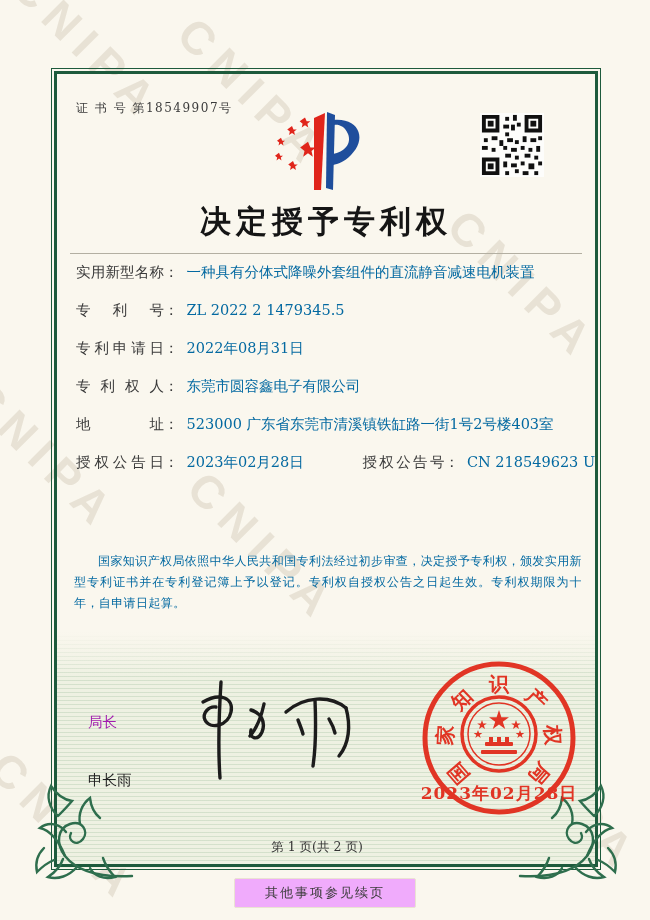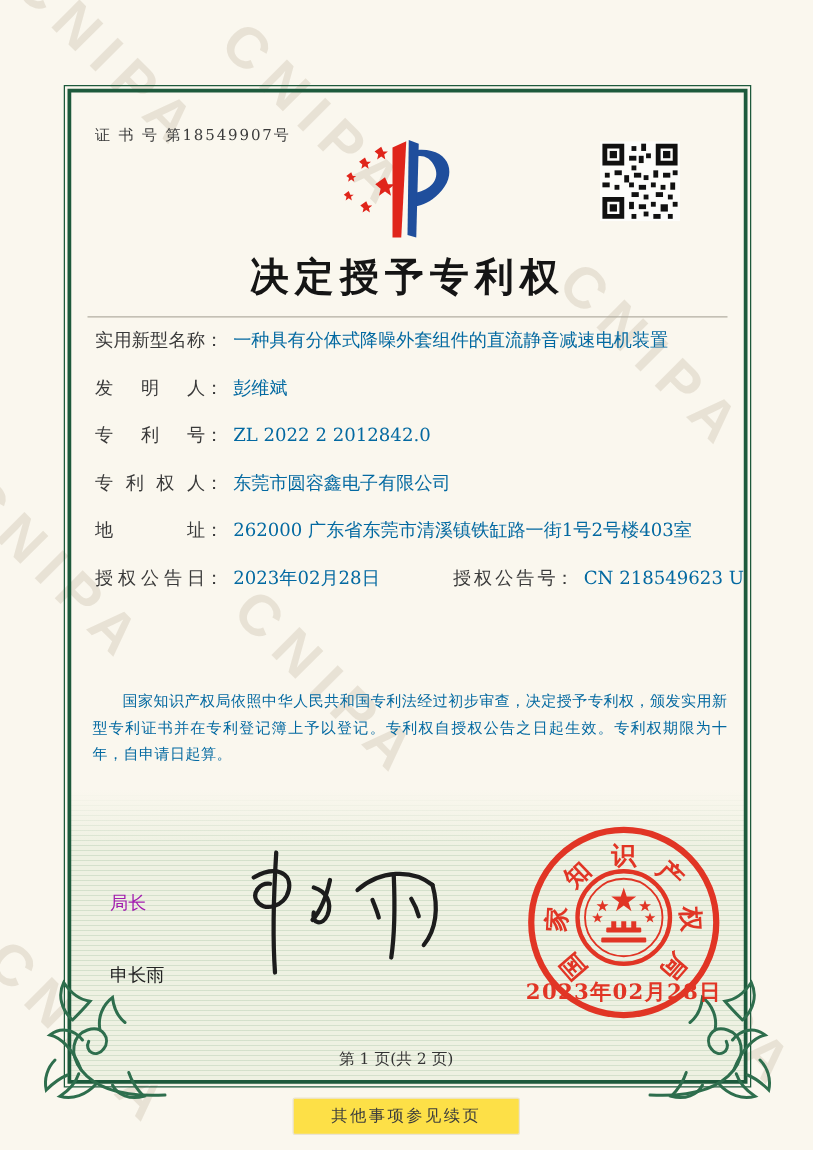--- a/index.html
+++ b/index.html
@@ -51,21 +51,21 @@
   
   #signer-title{left:88px;top:713px;font-size:14.5px;font-family:"Liberation Sans",sans-serif;color:#a21caf;}
   #signer-name{left:88px;top:771px;font-size:14.5px;font-family:"Liberation Sans",sans-serif;color:#222;}
   #signature-svg{left:188px;top:676px;z-index:5;}
 
   
   #seal{left:416px;top:658px;z-index:6;opacity:0.93;}
 
   
   #page-number{left:51px;top:839px;width:532px;text-align:center;font-size:12.5px;color:#333;z-index:5;}
-  #continuation-note{left:50%;top:878px;transform:translateX(-50%);background:#fde047;
+  #continuation-note{left:50%;top:878px;transform:translateX(-50%);background:#f0abfc;
       border:1px solid #eae3d2;border-radius:2px;padding:5px 30px;font-size:13px;
       letter-spacing:2px;color:#3c3c3c;z-index:5;}
 
   .ornament{z-index:5;}
   #ornament-right{transform:scaleX(-1);}
 
   #logo{left:268px;top:110px;z-index:4;}
   #qr{left:480px;top:113px;z-index:4;}
 </style>
 </head>
@@ -155,30 +155,30 @@
   </svg>
 
   <div id="title" class="abs">决定授予专利权</div>
   <div id="title-divider" class="abs"></div>
 
   <div id="fields" class="abs">
     <div class="frow">
       <span class="flabel">实用新型名称</span><span class="fcolon">：</span><span class="fvalue">一种具有分体式降噪外套组件的直流静音减速电机装置</span>
     </div>
     <div class="frow">
-      <span class="flabel">发明人</span><span class="fcolon">：</span><span class="fvalue">彭维斌</span>
-    </div>
-    <div class="frow">
-      <span class="flabel">专利号</span><span class="fcolon">：</span><span class="fvalue">ZL 2022 2 2012842.0</span>
+      <span class="flabel">专利号</span><span class="fcolon">：</span><span class="fvalue">ZL 2022 2 1479345.5</span>
+    </div>
+    <div class="frow">
+      <span class="flabel">专利申请日</span><span class="fcolon">：</span><span class="fvalue">2022年08月31日</span>
     </div>
     <div class="frow">
       <span class="flabel">专利权人</span><span class="fcolon">：</span><span class="fvalue">东莞市圆容鑫电子有限公司</span>
     </div>
     <div class="frow">
-      <span class="flabel">地址</span><span class="fcolon">：</span><span class="fvalue">262000 广东省东莞市清溪镇铁缸路一街1号2号楼403室</span>
+      <span class="flabel">地址</span><span class="fcolon">：</span><span class="fvalue">523000 广东省东莞市清溪镇铁缸路一街1号2号楼403室</span>
     </div>
     <div class="frow">
       <span><span class="flabel">授权公告日</span><span class="fcolon">：</span><span class="fvalue">2023年02月28日</span></span>
       <span class="fgroup2"><span class="flabel">授权公告号</span><span class="fcolon">：</span><span class="fvalue">CN 218549623 U</span></span>
     </div>
   </div>
 
   <div id="body-text" class="abs">
     <p>国家知识产权局依照中华人民共和国专利法经过初步审查，决定授予专利权，颁发实用新型专利证书并在专利登记簿上予以登记。专利权自授权公告之日起生效。专利权期限为十年，自申请日起算。</p>
   </div>

